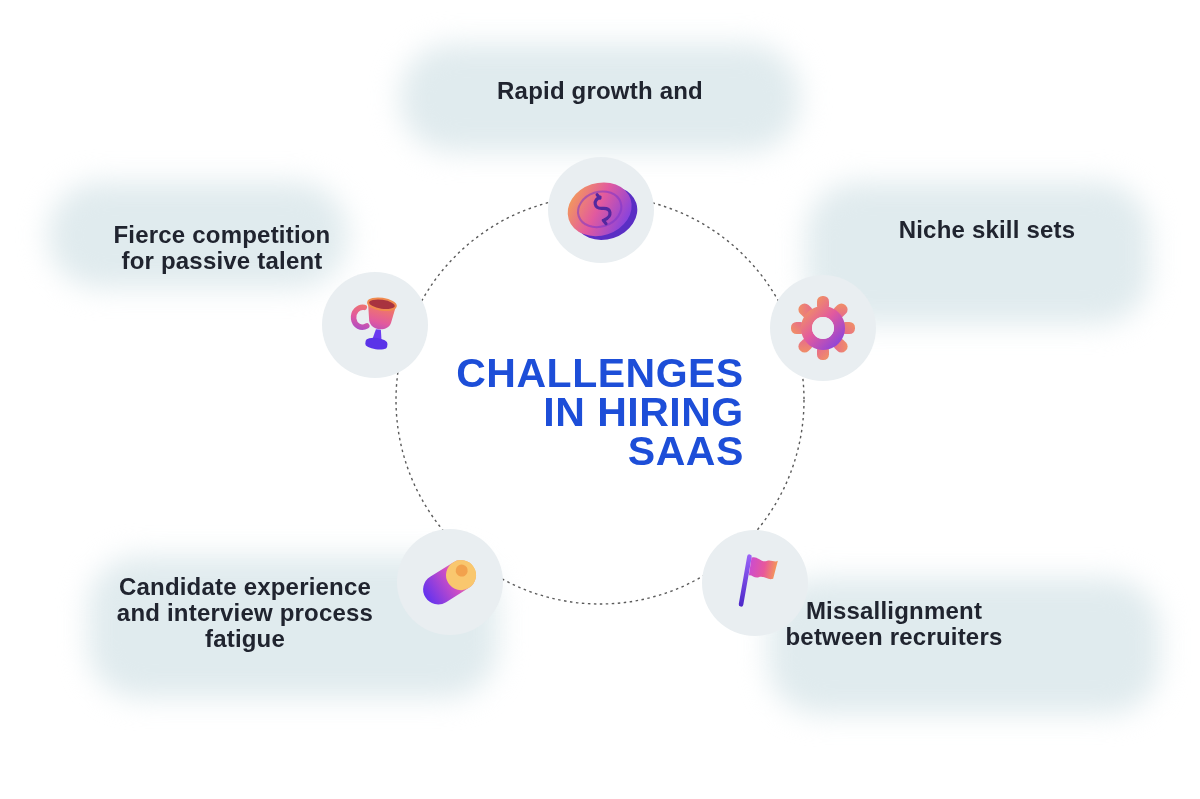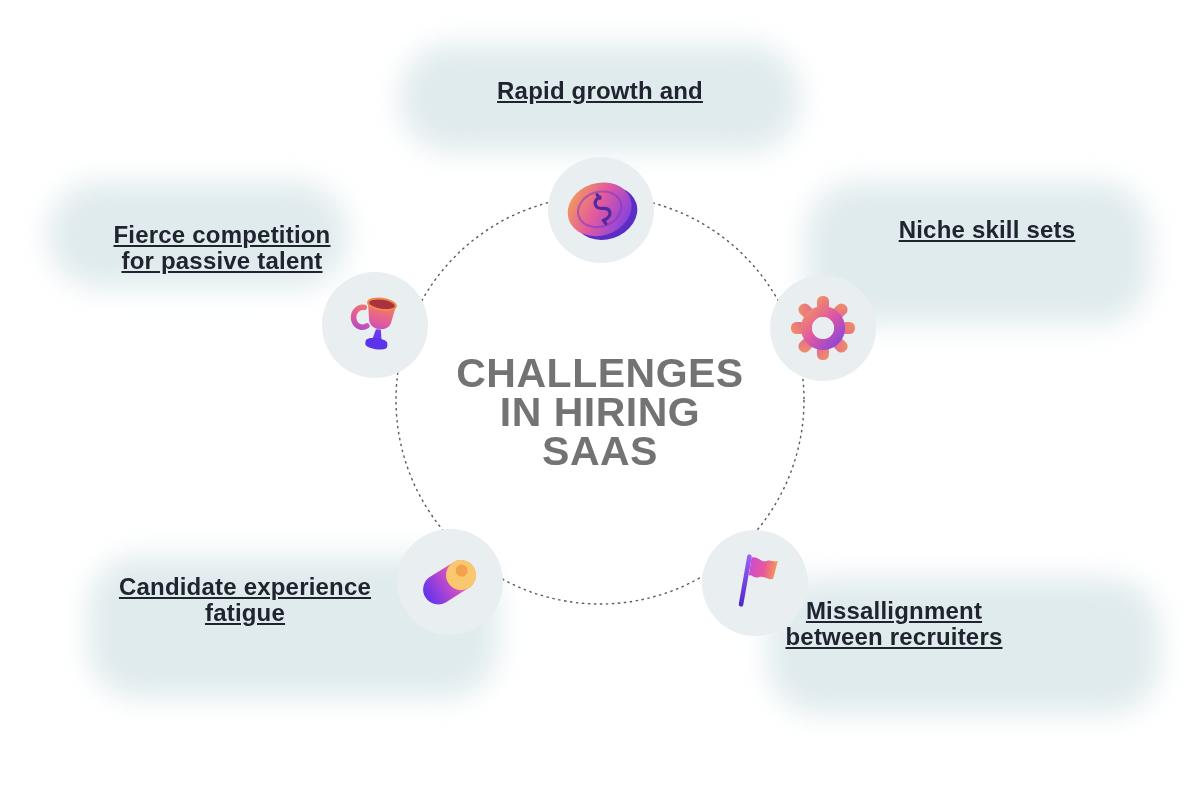--- a/index.html
+++ b/index.html
@@ -39,33 +39,32 @@
     position:absolute;
     z-index:4;
     transform:translateX(-50%);
     text-align:center;
     font-weight:700;
     font-size:24px;
     line-height:26px;
     color:#20242f;
     letter-spacing:0.2px;
     white-space:nowrap;
-    text-decoration:underline;
   }
   .page-title{
     position:absolute;
     left:600px;top:354px;
     transform:translateX(-50%);
     z-index:3;
-    text-align:center;
+    text-align:right;
     font-weight:700;
     font-size:41px;
     line-height:39px;
     letter-spacing:0.5px;
-    color:#737373;
+    color:#1d4ed8;
     white-space:nowrap;
   }
 </style>
 </head>
 <body>
 
 <div class="canvas">
 
   <div class="blob blob-top"></div>
   <div class="blob blob-left"></div>
@@ -190,20 +189,21 @@
     <div>Fierce competition</div>
     <div>for passive talent</div>
   </div>
 
   <div class="node-label" style="left:963px;top:217px;margin-left:24px;">
     <div>Niche skill sets</div>
   </div>
 
   <div class="node-label" style="left:245px;top:574px;">
     <div>Candidate experience</div>
+    <div>and interview process</div>
     <div>fatigue</div>
   </div>
 
   <div class="node-label" style="left:894px;top:598px;">
     <div>Missallignment</div>
     <div>between recruiters</div>
   </div>
 
 </div>
 

